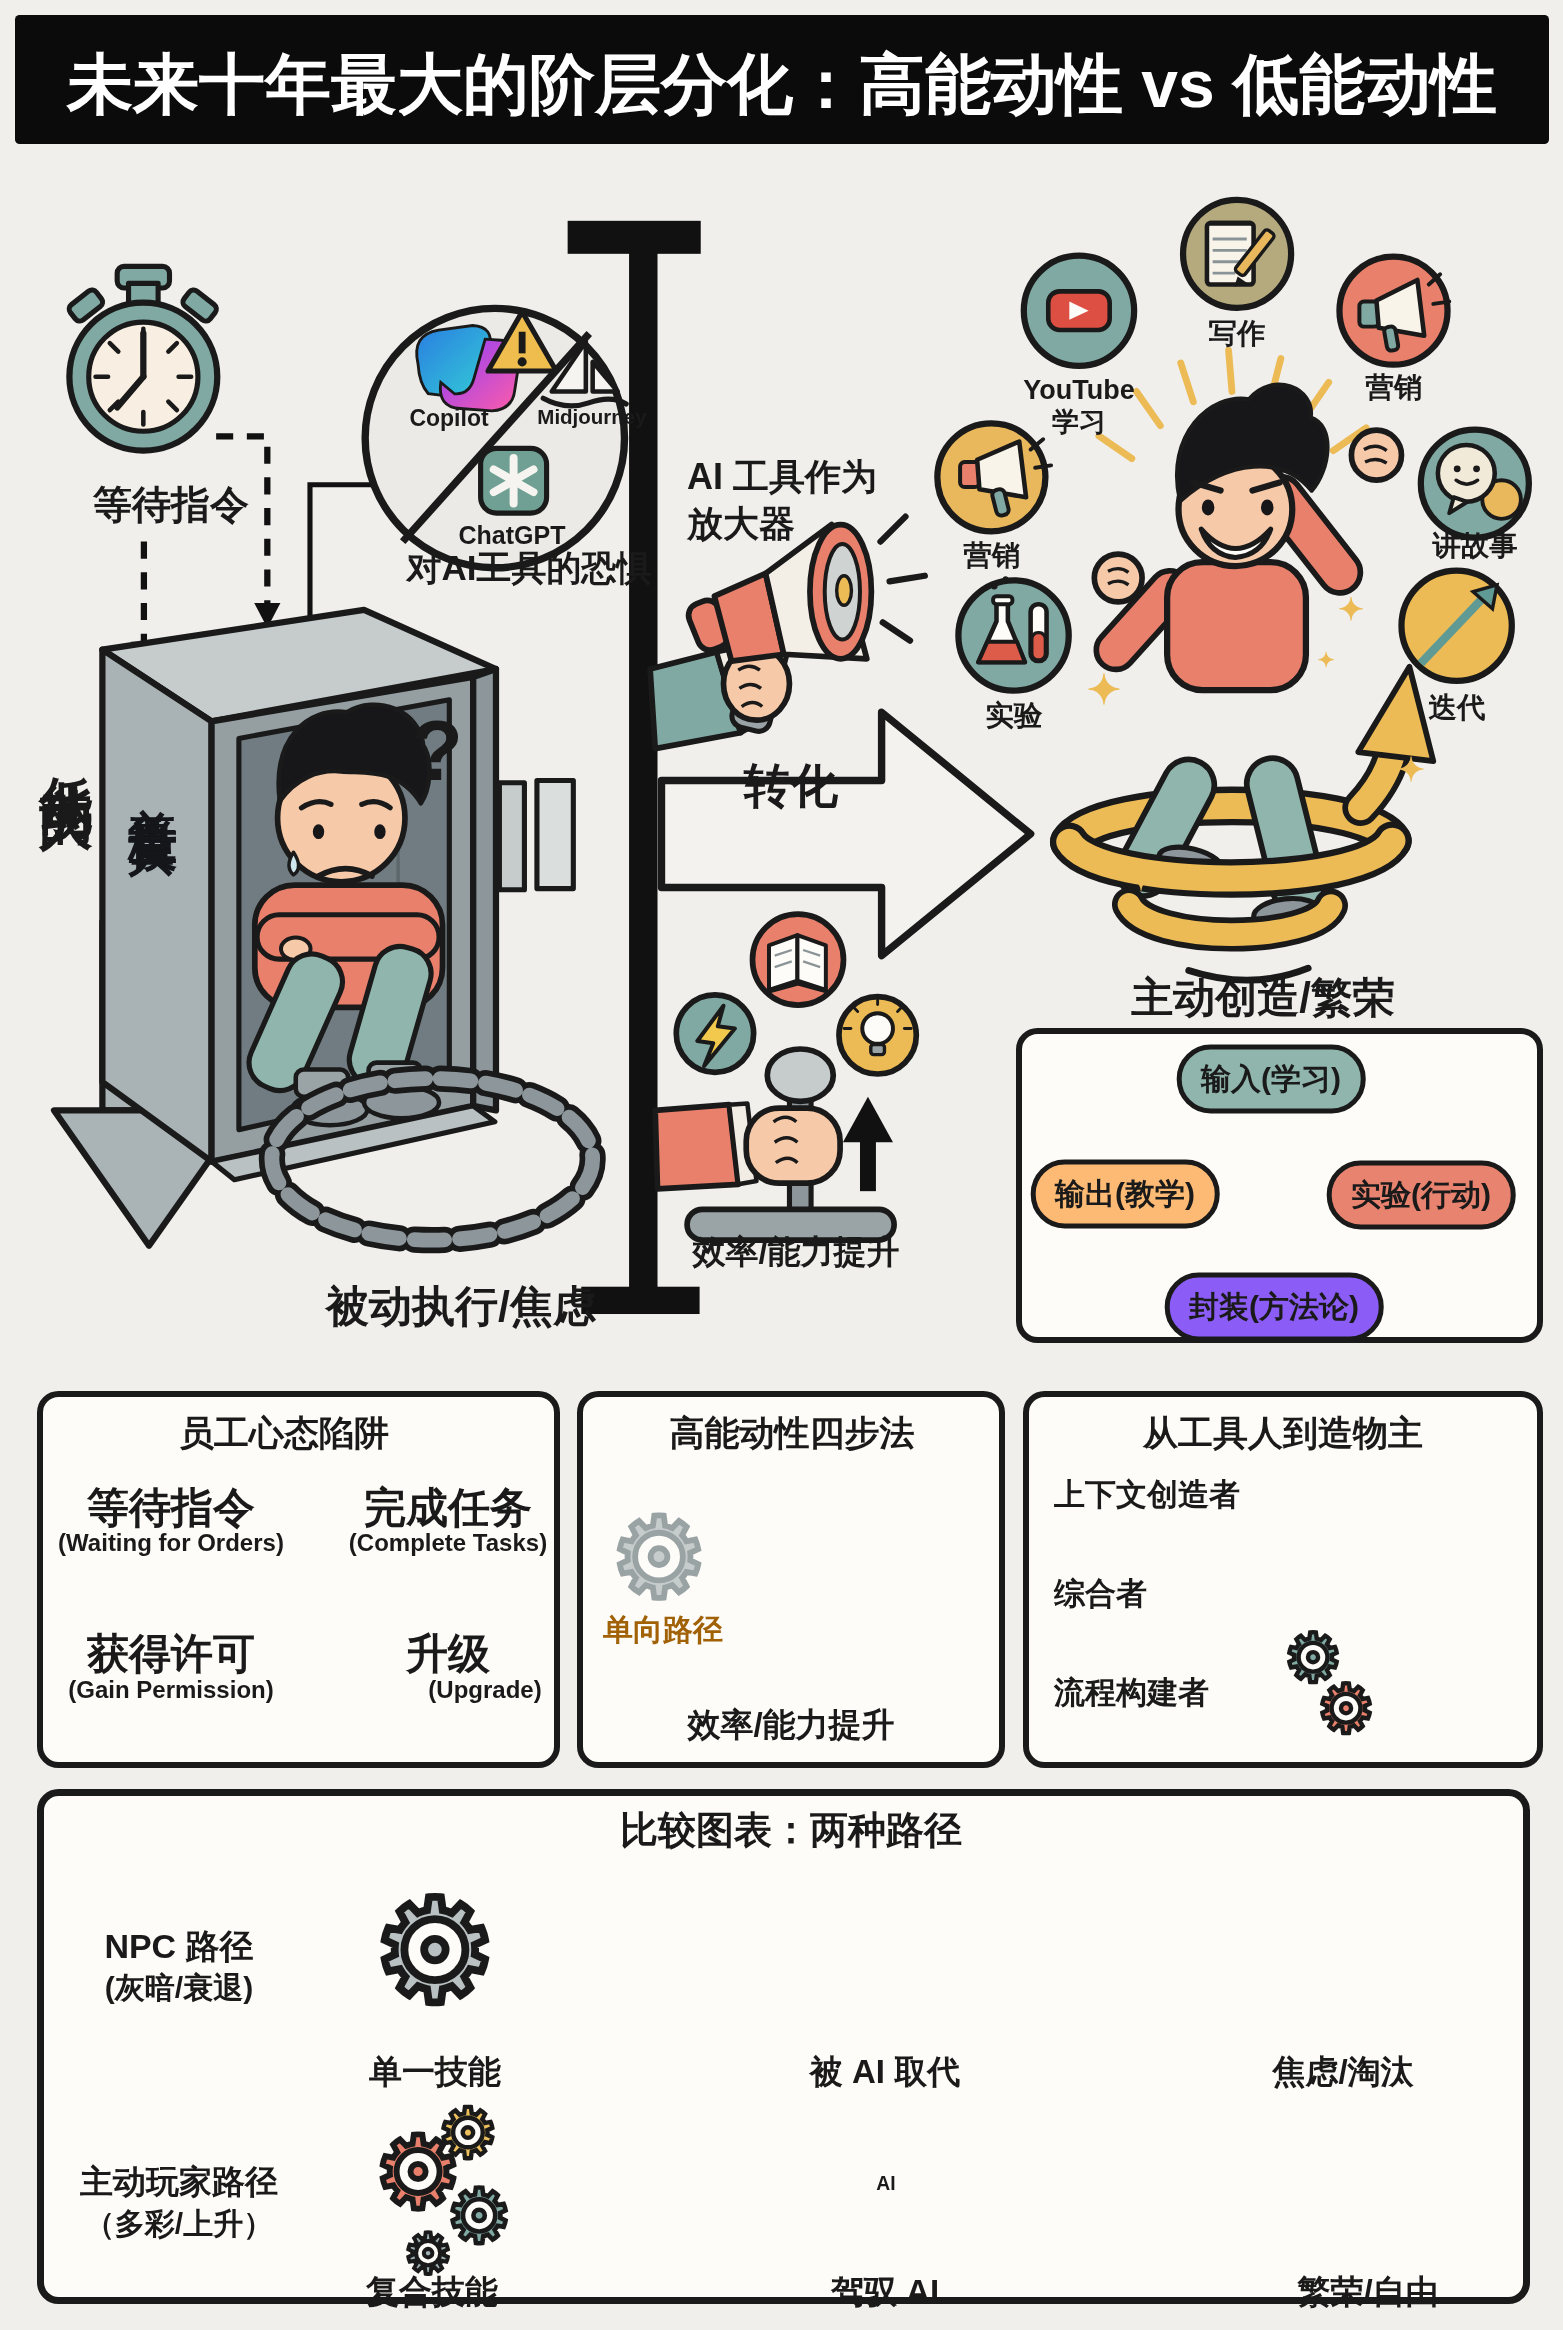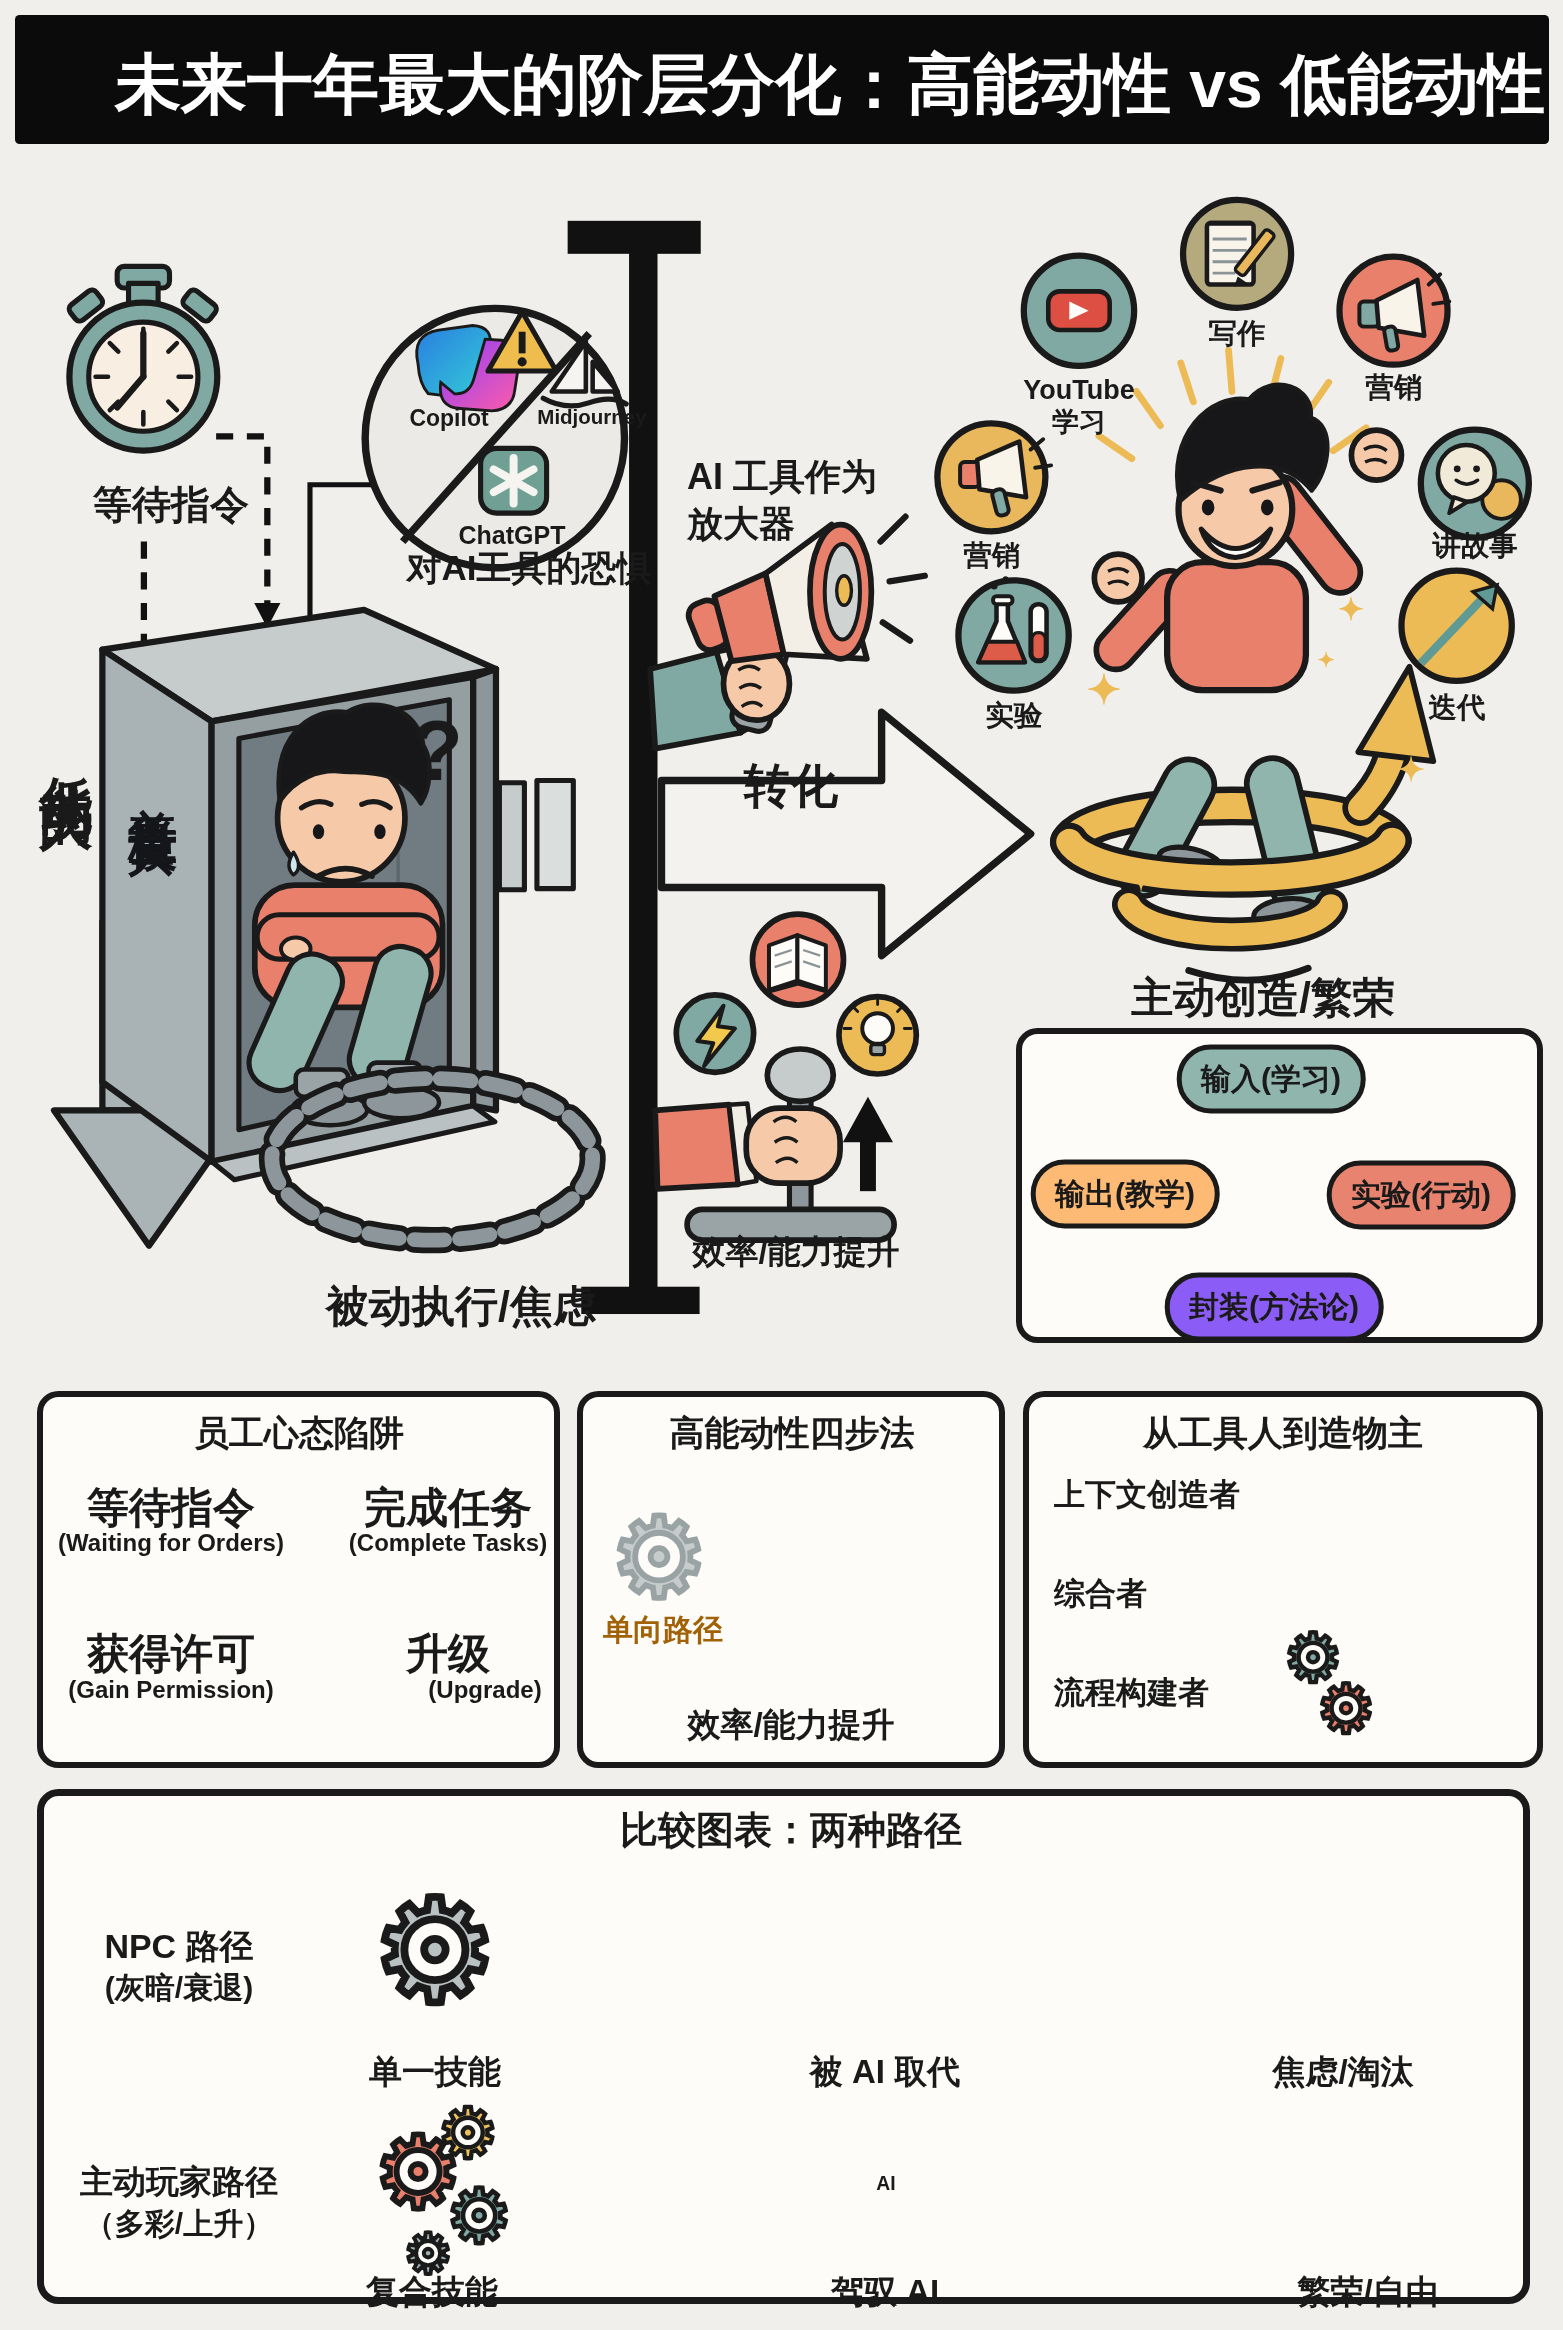--- a/index.html
+++ b/index.html
@@ -466,21 +466,21 @@
     <rect x="2296" y="3846" width="252" height="126" rx="8" fill="#e3aa4e" stroke-width="10"></rect>
     <rect x="2316" y="3868" width="116" height="84" rx="6" fill="#9d6b42" stroke-width="7"></rect>
     <rect x="2452" y="3868" width="76" height="84" rx="6" fill="#9d6b42" stroke-width="7"></rect>
     <path d="M2316,3896 h116 M2316,3924 h116 M2452,3896 h76 M2452,3924 h76" stroke-width="5"></path>
     <path d="M2378,3846 h60 v40 q0,26 -30,26 q-30,0 -30,-26 z" fill="#f2c94c" stroke-width="8"></path>
     <ellipse cx="2408" cy="3882" rx="9" ry="12" fill="#1a1a1a" stroke="none"></ellipse>
   </g>
 </svg>
 
 <div class="abs" style="left:15px;top:15px;width:1534px;height:129px;background:#0b0b0b;border-radius:4.6px;"></div>
-<div class="t ctr" style="left:782px;top:46px;font-size:66px;color:#ffffff;margin-left:48px;">未来十年最大的阶层分化：高能动性 vs 低能动性</div>
+<div class="t ctr" style="left:782px;top:46px;font-size:66px;color:#ffffff;">未来十年最大的阶层分化：高能动性 vs 低能动性</div>
 
 <div class="t ctr" style="left:171px;top:482px;font-size:39px;">等待指令</div>
 <div class="t ctr" style="left:449px;top:405px;font-size:23px;">Copilot</div>
 <div class="t ctr" style="left:592px;top:405px;font-size:20.5px;">Midjourney</div>
 <div class="t ctr" style="left:512px;top:521px;font-size:25px;">ChatGPT</div>
 <div class="t ctr" style="left:529px;top:547px;font-size:35px;">对AI工具的恐惧</div>
 <div class="t vtext" style="left:35px;top:735px;font-size:53px;">低能动的人</div>
 <div class="t vtext" style="left:124px;top:767px;font-size:49px;color:#14161a;">普鲁士模具</div>
 <div class="t ctr" style="left:437px;top:701px;font-size:85px;">?</div>
 <div class="t ctr" style="left:461px;top:1281px;font-size:43px;">被动执行/焦虑</div>
@@ -511,21 +511,21 @@
 <div class="sparkle" style="left:1326px;top:660px;font-size:20.5px;">✦</div>
 <div class="sparkle" style="left:1300px;top:2138px;font-size:34px;">✦</div>
 
 <div class="panel" style="left:1016px;top:1028px;width:527px;height:315px;"></div>
 <div class="pill" style="left:1271px;top:1079px;background:#8fb5ad;">输入(学习)</div>
 <div class="pill" style="left:1421px;top:1195px;background:#e8836f;">实验(行动)</div>
 <div class="pill" style="left:1274px;top:1307px;background:#8b5cf6;">封装(方法论)</div>
 <div class="pill" style="left:1125px;top:1194px;background:#fdba74;">输出(教学)</div>
 
 <div class="panel" style="left:37px;top:1391px;width:523px;height:377px;"></div>
-<div class="t ctr" style="left:299px;top:1412px;font-size:35px;">员工心态陷阱</div>
+<div class="t ctr" style="left:284px;top:1412px;font-size:35px;">员工心态陷阱</div>
 <div class="t ctr" style="left:171px;top:1483px;font-size:42px;">等待指令</div>
 <div class="t ctr" style="left:448px;top:1483px;font-size:42px;">完成任务</div>
 <div class="t ctr" style="left:171px;top:1529px;font-size:24px;">(Waiting for Orders)</div>
 <div class="t ctr" style="left:448px;top:1529px;font-size:24px;">(Complete Tasks)</div>
 <div class="t ctr" style="left:171px;top:1629px;font-size:42px;">获得许可</div>
 <div class="t ctr" style="left:448px;top:1629px;font-size:42px;">升级</div>
 <div class="t ctr" style="left:171px;top:1676px;font-size:24px;text-align:center;">(Gain Permission)</div>
 <div class="t ctr" style="left:448px;top:1676px;font-size:24px;margin-left:37px;">(Upgrade)</div>
 
 <div class="panel" style="left:577px;top:1391px;width:428px;height:377px;"></div>

